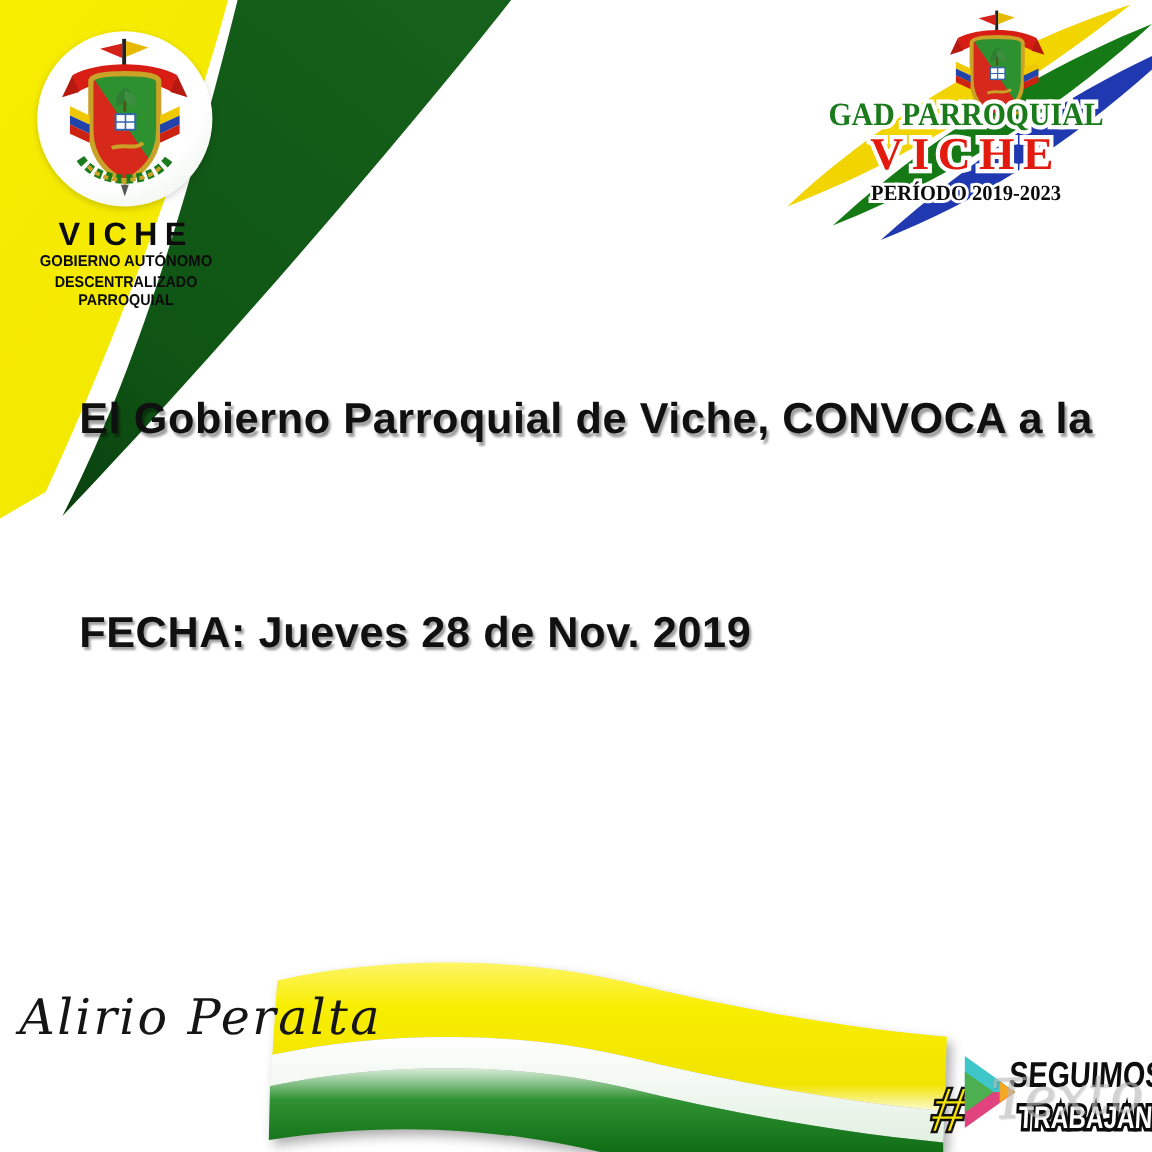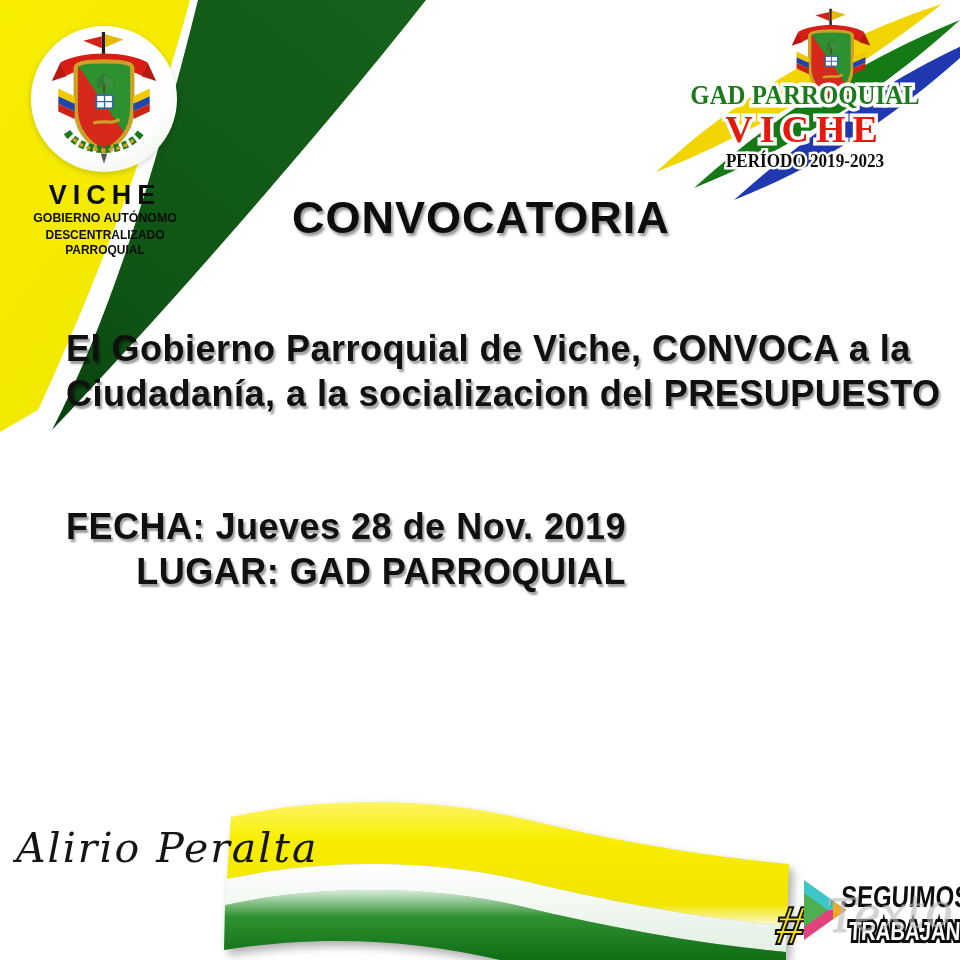--- a/index.html
+++ b/index.html
@@ -42,21 +42,21 @@
   #rl-periodo .fill{color:#0c0c0c;}
 
   
   #page-title{position:absolute;left:292px;top:192px;z-index:4;font-size:45px;font-weight:600;
       color:#0d0d0d;text-shadow:2px 3px 3px rgba(0,0,0,.42);letter-spacing:1px;}
   #announcement{position:absolute;left:66px;top:326px;z-index:4;font-size:36px;font-weight:bold;
       color:#101010;line-height:45px;text-shadow:2px 3px 2px rgba(0,0,0,.38);letter-spacing:.5px;}
   #announcement div{white-space:nowrap;}
   #schedule{position:absolute;left:66px;top:504px;z-index:4;font-size:36px;font-weight:bold;
       color:#101010;line-height:45px;text-shadow:2px 3px 2px rgba(0,0,0,.38);letter-spacing:.5px;}
-  #schedule div{white-space:nowrap;text-align:right;}
+  #schedule div{white-space:nowrap;}
 
   
   #ribbon{position:absolute;left:200px;top:795px;z-index:5;filter:drop-shadow(4px 5px 5px rgba(70,70,70,.45));}
 
   
   #sig-name{position:absolute;left:16px;top:824px;z-index:6;font-family:"DejaVu Serif",serif;
       font-style:italic;font-size:41px;color:#151515;letter-spacing:2px;}
   #sig-role{position:absolute;left:38px;top:861px;z-index:6;font-weight:900;font-size:24px;
       letter-spacing:2px;color:#0b0b0b;}
 
@@ -171,30 +171,27 @@
       </span>
     </div>
     <div class="rl-line" id="rl-periodo">
       <span class="outline-stack">
         <span class="stroke">PERÍODO 2019-2023</span>
         <span class="fill">PERÍODO 2019-2023</span>
       </span>
     </div>
   </div>
 
-  <div id="page-title">CONVOCATORIA</div>
 
   <div id="announcement">
     <div>El Gobierno Parroquial de Viche, CONVOCA a la</div>
-    <div>Ciudadanía, a la socializacion del PRESUPUESTO</div>
   </div>
 
   <div id="schedule">
     <div>FECHA: Jueves 28 de Nov. 2019</div>
-    <div>LUGAR: GAD PARROQUIAL</div>
   </div>
 
   <svg id="ribbon" width="620" height="165" viewBox="0 0 620 165">
     <defs>
       <linearGradient id="gradRibY" x1="0" y1="0" x2="0" y2="1">
         <stop offset="0" stop-color="#FDF566"></stop>
         <stop offset="0.3" style="stop-color:var(--ribbon-yellow,#F8EE00)"></stop>
         <stop offset="0.82" stop-color="#F1E400"></stop>
         <stop offset="1" stop-color="#FDFBD8"></stop>
       </linearGradient>

